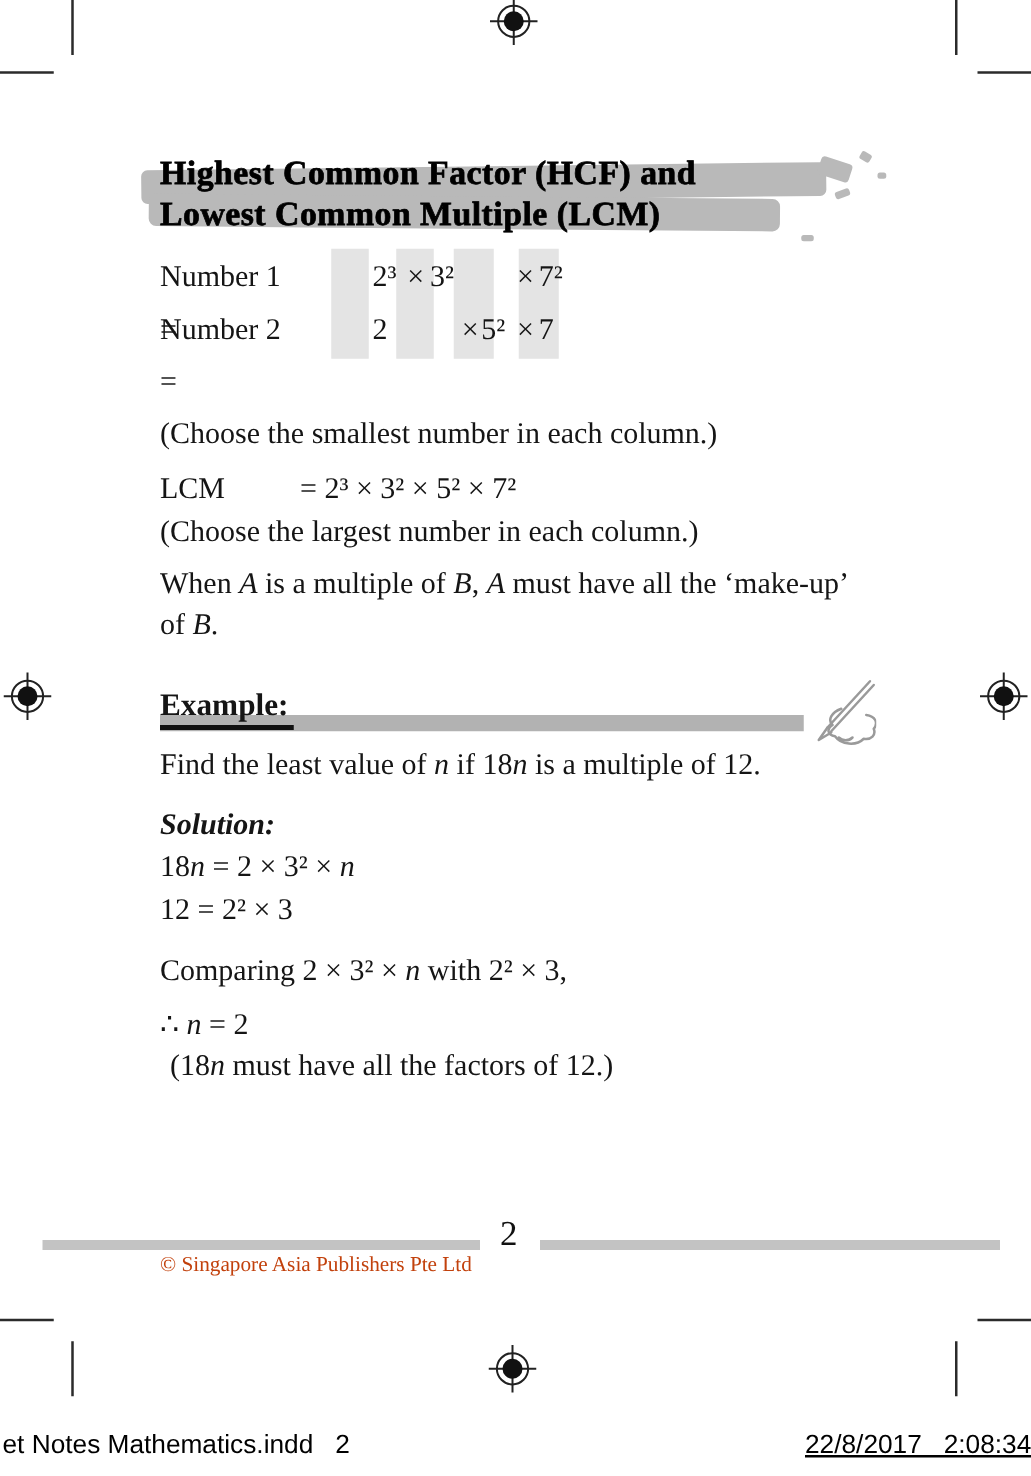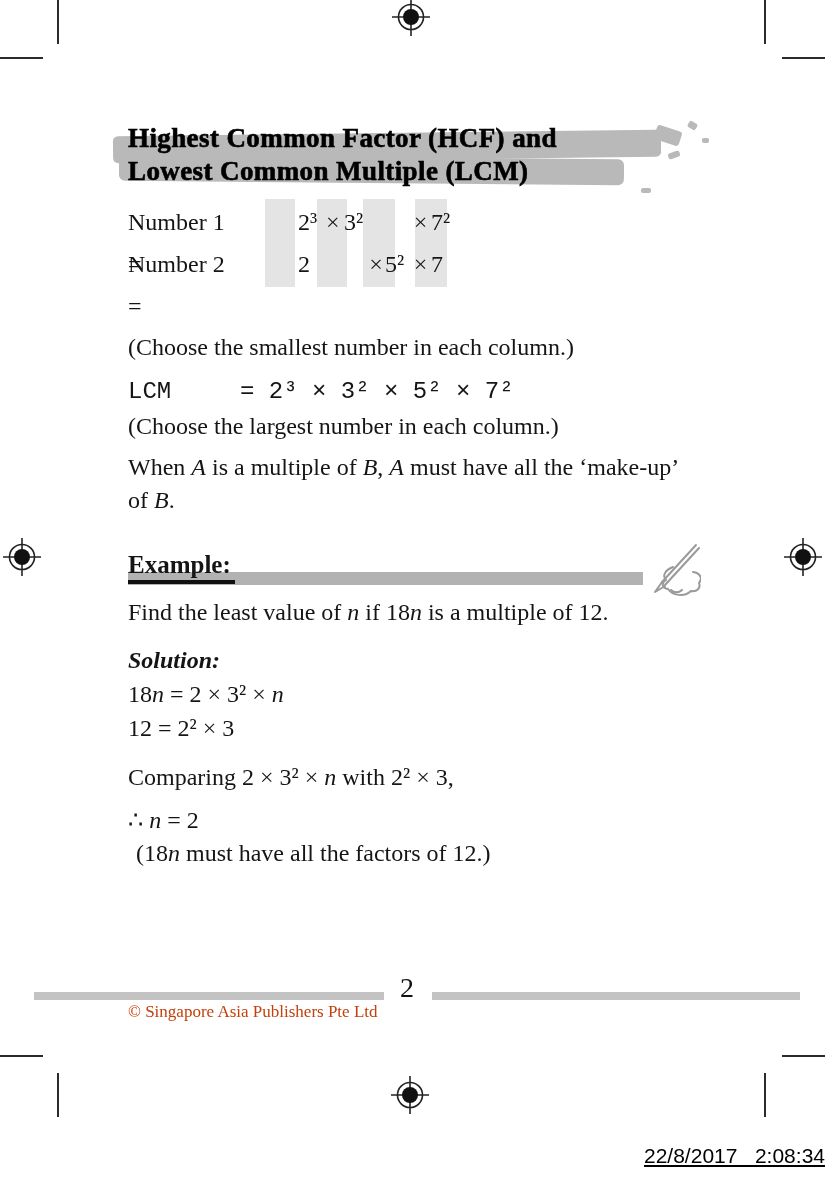--- a/index.html
+++ b/index.html
@@ -125,21 +125,21 @@
       <span class="c2"></span>
       <span class="o2">×</span>
       <span class="c3">5²</span>
       <span class="o3">×</span>
       <span class="c4">7</span>
     </div>
   </div>
 
   <div class="t" style="left:128px;top:332px;">(Choose the smallest number in each column.)</div>
 
-  <div class="t pair" style="left:128px;top:376px;font-family:Liberation Mono, monospace;">
+  <div class="t pair" style="left:128px;top:376px;">
     <span class="term">LCM</span>
     <span>= 2³ × 3² × 5² × 7²</span>
   </div>
   <div class="t" style="left:128px;top:411px;">(Choose the largest number in each column.)</div>
 
   <div class="t" style="left:128px;top:451px;width:570px;line-height:33px;"><span>When </span><span class="s-i">A</span><span> is a multiple of </span><span class="s-i">B</span><span>, </span><span class="s-i">A</span><span> must have all the ‘make-up’ of </span><span class="s-i">B</span><span>.</span></div>
 
   <div class="ex-bar"></div>
   <div class="ex-label">Example:</div>
   <svg class="ex-icon" width="60" height="58" viewBox="0 0 60 58">
@@ -159,15 +159,16 @@
   <div class="t" style="left:128px;top:713px;"><span>12 = 2² × 3</span></div>
   <div class="t" style="left:128px;top:762px;"><span>Comparing 2 × 3² × </span><span class="s-i">n</span><span> with 2² × 3,</span></div>
   <div class="t" style="left:128px;top:805px;"><span>∴ </span><span class="s-i">n</span><span> = 2</span></div>
   <div class="t" style="left:136px;top:838px;"><span>(18</span><span class="s-i">n</span><span> must have all the factors of 12.)</span></div>
 
   <div class="fbar" style="left:34px;width:350px;"></div>
   <div class="fbar" style="left:432px;width:368px;"></div>
   <div class="pageno">2</div>
   <div class="copyright">© Singapore Asia Publishers Pte Ltd</div>
 
+  <div class="slug" style="left:2px;">et Notes Mathematics.indd   2</div>
   <div class="slug" style="right:0;text-align:right;text-decoration:underline;">22/8/2017   2:08:34</div>
 
 </div>
 
 </body></html>

